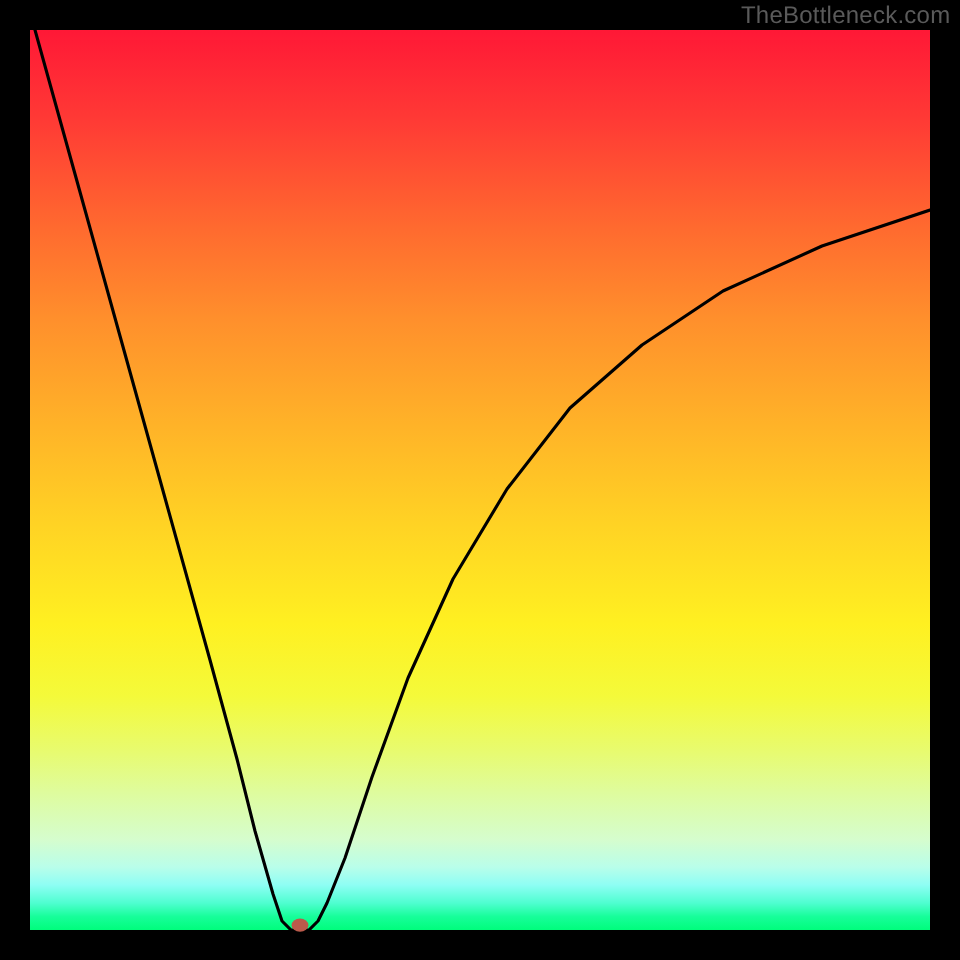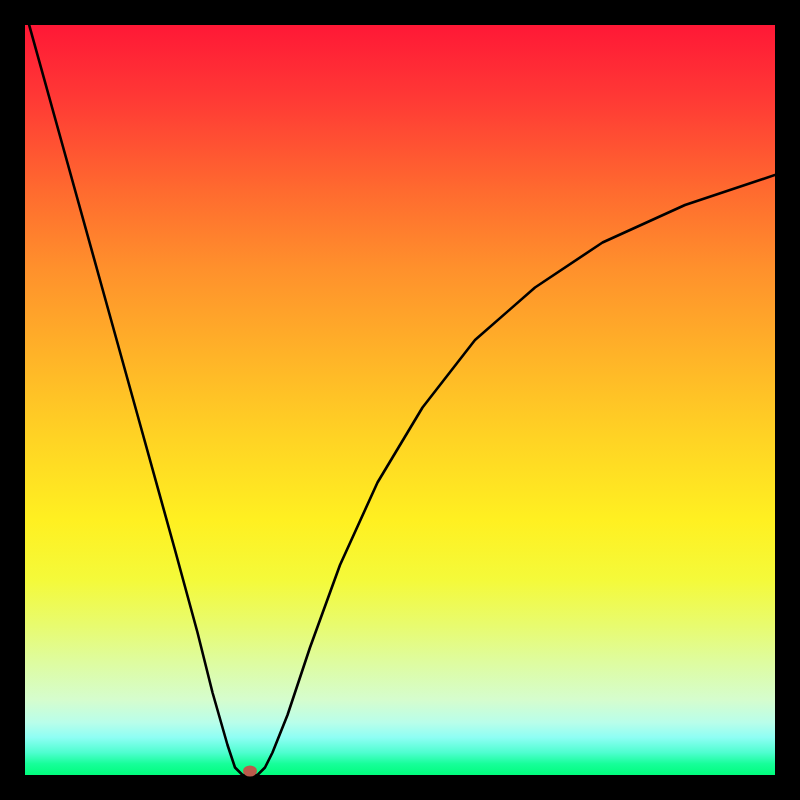--- a/index.html
+++ b/index.html
@@ -56,19 +56,20 @@
     height: 11px;
     border-radius: 50%;
     background: #bb5a4b;
     transform: translate(-50%, -50%);
   }
 </style>
 </head>
 <body>
 
 <div class="frame">
+  <div class="attribution">TheBottleneck.com</div>
   <div class="plot">
     <svg class="curve" viewBox="0 0 750 750" preserveAspectRatio="none">
       <path id="curve-path" fill="none" stroke="#000000" stroke-width="2.6" stroke-linejoin="round" stroke-linecap="round" d="M0.00 -15.00 L37.50 120.00 L75.00 255.00 L112.50 390.00 L150.00 525.00 L172.50 607.50 L187.50 667.50 L202.50 720.00 L210.00 742.50 L217.50 750.00 L225.00 750.00 L232.50 750.00 L240.00 742.50 L247.50 727.50 L262.50 690.00 L285.00 622.50 L315.00 540.00 L352.50 457.50 L397.50 382.50 L450.00 315.00 L510.00 262.50 L577.50 217.50 L660.00 180.00 L750.00 150.00"></path>
     </svg>
     <div id="marker" class="marker" style="left: 225px; top: 746.25px; background: rgb(187, 90, 75);"></div>
   </div>
 </div>
 
 </body></html>

